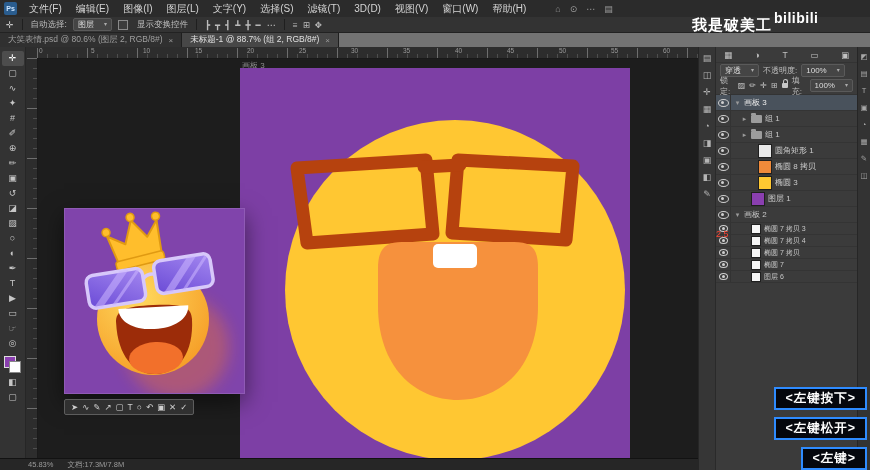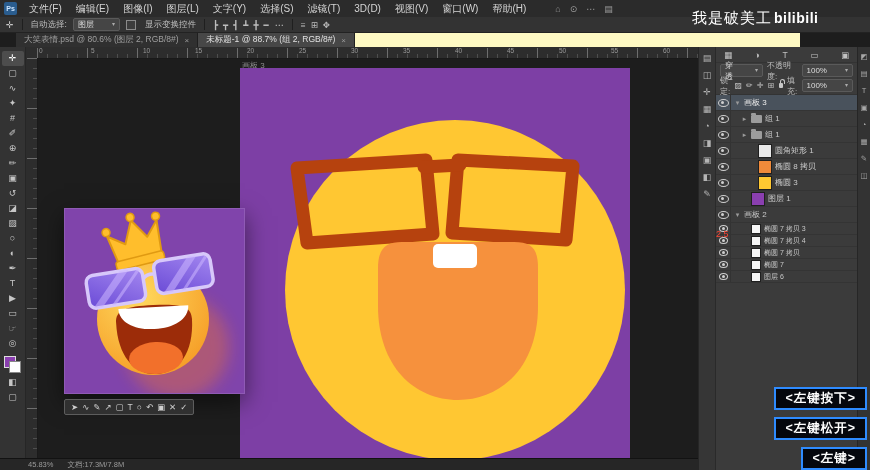--- a/index.html
+++ b/index.html
@@ -15,28 +15,28 @@
   #menu-items li{padding:0 7px;font-size:10px;color:#d4d4d4;line-height:17px;white-space:nowrap;cursor:default}
   #menu-right{display:flex;gap:9px;margin-left:22px}
   #menu-right span{font-size:9px;color:#9a9a9a}
 
   
   #optionsbar{position:absolute;left:0;top:17px;width:870px;height:16px;background:#333333;border-bottom:1px solid #222;
               display:flex;align-items:center;gap:6px;padding-left:6px;font-size:8.5px;color:#bdbdbd;z-index:5;box-sizing:border-box}
   .vsep{width:1px;height:11px;background:#1f1f1f;margin:0 2px}
   .obicon{font-size:9px;color:#c8c8c8}
   .dropdown{background:#454545;border:1px solid #5a5a5a;border-radius:2px;height:11px;line-height:11px;
-            padding:0 4px;display:inline-flex;align-items:center;gap:18px;font-size:8px;color:#ddd}
+            padding:0 4px;display:inline-flex;align-items:center;gap:10px;font-size:8px;color:#ddd}
   .dd-caret{font-size:6px;color:#aaa}
   .checkbox{width:8px;height:8px;border:1px solid #8a8a8a;background:#3c3c3c;display:inline-block;margin-right:3px}
   .icon-group{display:flex;gap:5px}
   .icon-group span{font-size:8.5px;color:#bdbdbd}
 
   
-  #tabbar{position:absolute;left:16px;top:33px;width:784px;height:14px;background:#fef9c3;display:flex;z-index:5}
+  #tabbar{position:absolute;left:0;top:33px;width:870px;height:14px;background:#737373;display:flex;z-index:5}
   .tab{height:14px;padding:0 8px;display:flex;align-items:center;gap:6px;font-size:8.5px;background:#303030;
        color:#9f9f9f;border-right:1px solid #1f1f1f;white-space:nowrap}
   .tab.active{background:#474747;color:#e0e0e0}
   .tab .close{font-size:8px;color:#9a9a9a}
 
   
   #toolstrip{position:absolute;left:0;top:47px;width:26px;height:411px;background:#333333;border-right:1px solid #262626;
              display:flex;flex-direction:column;align-items:center;padding-top:4px;box-sizing:border-box;z-index:4}
   .tool{width:22px;height:15px;line-height:15px;text-align:center;font-size:9px;color:#c6c6c6;border-radius:2px}
   .tool.active{background:#4d4d4d;color:#fff}
@@ -101,21 +101,21 @@
   .folder-ico::before{content:"";position:absolute;left:0;top:-2px;width:5px;height:2px;background:#9d9d9d;border-radius:1px 1px 0 0}
   .lrow.folder .folder-ico{display:inline-block}
   .lname{white-space:nowrap;overflow:hidden}
   .lrow.small{height:11px;font-size:7px}
   .lrow.small .thumb{width:8px;height:8px}
   .lrow.small .eye{width:7px;height:5px}
 
   #stroke-hint{position:absolute;left:716px;top:229px;color:#ff4433;font-size:9px;font-weight:normal;z-index:30}
 
   
-  #wm-name{position:absolute;left:692px;top:9px;color:#fff;font-size:15px;font-weight:400;z-index:50;letter-spacing:1px}
+  #wm-name{position:absolute;left:692px;top:16px;color:#fff;font-size:15px;font-weight:700;z-index:50;letter-spacing:1px}
   #wm-brand{position:absolute;left:774px;top:10px;color:#fff;font-size:14px;font-weight:bold;z-index:50;letter-spacing:0.5px}
   #keyhints{position:absolute;right:3px;top:387px;display:flex;flex-direction:column;align-items:flex-end;gap:7px;z-index:40}
   .khint{background:#05070d;border:2px solid var(--accent-blue);color:#fff;font-size:12.5px;font-weight:bold;
          padding:1px 9px;letter-spacing:1px;white-space:nowrap}
 
   
   #statusbar{position:absolute;left:0;top:458px;width:698px;height:12px;background:#262626;border-top:1px solid #121212;
              display:flex;align-items:center;gap:14px;padding-left:28px;font-size:7.5px;color:#9a9a9a;box-sizing:border-box;z-index:6}
 </style>
 </head>

